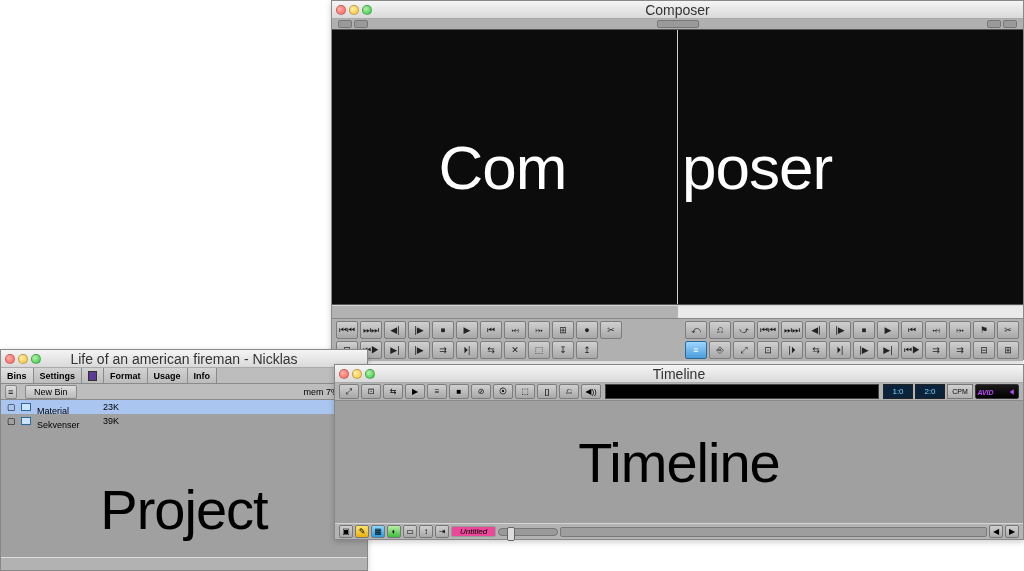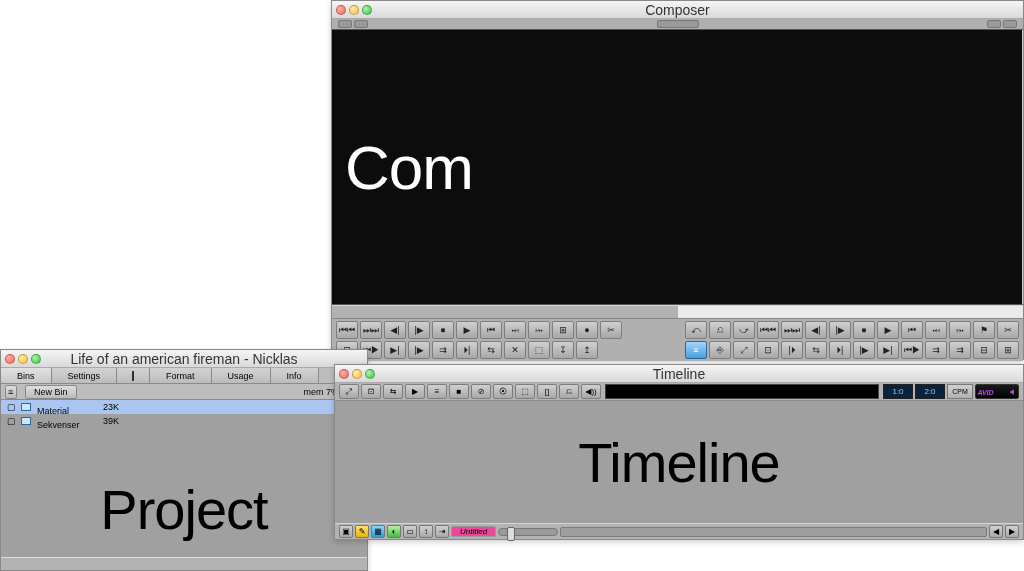--- a/index.html
+++ b/index.html
@@ -17,39 +17,39 @@
 
 
 #composer { left: 331px; top: 0; width: 693px; height: 360px; }
 .comp-top { height: 10px; display:flex; justify-content: space-between; padding: 0 6px; align-items:center; background:#b0b0b0; }
 .mini-tb { display:flex; gap:2px; }
 .mini-btn { width: 14px; height: 8px; background: #9a9a9a; border:1px solid #777; border-radius:2px; }
 .center-mini { width: 42px; height: 8px; background:#9a9a9a; border:1px solid #777; border-radius:2px; }
 .viewer { height: 276px; display:flex; background:#0c0c0c; position:relative; border-top:1px solid #555; border-bottom:1px solid #555; }
 .viewer .vsplit { width:1px; background:#d0d0d0; align-self: stretch; }
 .viewer .left,.viewer .right { flex:1; display:flex; align-items:center; }
-.viewer .left { justify-content:flex-start; padding-right:4px;padding-left:13px;}
+.viewer .left { justify-content:center; padding-right:4px;}
 .viewer .right { justify-content:flex-start; padding-left:4px;}
 .viewer .big { font-size: 62px; font-weight: 500; color:#fff; letter-spacing:-1px; }
 
 .scrubrow { height:14px; background:#b2b2b2; border-top:1px solid #d6d6d6; border-bottom:1px solid #888; display:flex; }
 .scrubrow .lane { flex:1; }
 .scrubrow .lane.lit { background:#eaeaea; }
 
 .controls { height:42px; background:#b0b0b0; padding:2px 4px; display:flex; flex-direction:column; gap:2px; }
 .ctrlrow { display:flex; gap:2px; height:18px; }
 .ctrlrow .spacer { flex:1; }
 .cbtn { width:22px; height:18px; background: linear-gradient(#d0d0d0,#a8a8a8); border:1px solid #7d7d7d; border-radius:2px; font-size:9px; display:flex; align-items:center; justify-content:center; color:#222; cursor:pointer; }
 .cbtn.active { background: linear-gradient(#9fd5ff,#4a9ddb); color:#fff; border-color:#2a6a9a;}
 .cbtn .glyph { font-family: Arial; font-size: 9px; }
 
 
 #project { left: 0; top: 349px; width: 368px; height: 222px; }
 .proj-tabs { height:16px; background:#bdbdbd; display:flex; font-size:9px; border-bottom:1px solid #8a8a8a; }
-.proj-tab { padding:2px 16px; border-right:1px solid #8a8a8a; background: linear-gradient(#d2d2d2,#bcbcbc); cursor:pointer; display:flex; align-items:center; }
+.proj-tab { padding:2px 6px; border-right:1px solid #8a8a8a; background: linear-gradient(#d2d2d2,#bcbcbc); cursor:pointer; display:flex; align-items:center;font-weight:bold; }
 .proj-tab.active { background: linear-gradient(#e1e1e1,#c8c8c8); }
 .proj-tab.icon { width:22px; justify-content:center; }
 .proj-bar { height:16px; background:#bdbdbd; display:flex; align-items:center; font-size:9px; border-bottom:1px solid #8a8a8a; gap:8px; padding-left:4px; }
 .proj-bar .btn { padding:1px 8px; border:1px solid #888; background: linear-gradient(#ddd,#bbb); border-radius:2px; cursor:pointer; }
 .bin-list { flex:1; font-size:9px; }
 .bin-row { display:flex; height:14px; align-items:center; padding-left:6px; gap:6px; }
 .bin-row.sel { background: #a9c5f0; }
 .bin-icon { width:10px; height:8px; border:1px solid #2a6a9a; background:#cde3ff; }
 .bin-name { width:60px;margin-top:8px; }
 .proj-overlay { position:absolute; left:0; right:0; bottom:20px; top:100px; display:flex; align-items:center; justify-content:center; pointer-events:none; }
@@ -96,20 +96,23 @@
     <div class="mini-tb">
         <div class="mini-btn"></div>
         <div class="mini-btn"></div>
       </div>
   </div>
   <div class="viewer">
     <div class="left">
         <span class="big">Com</span>
       </div>
     <div class="vsplit"></div>
+    <div class="right">
+        <span class="big">poser</span>
+      </div>
   </div>
   <div class="scrubrow">
     <div class="lane"></div>
       <div class="lane lit"></div>
   </div>
   <div class="controls">
     <div class="ctrlrow" id="cr1">
         <div class="cbtn">
           <span class="glyph">⏮⏮</span>
         </div>

